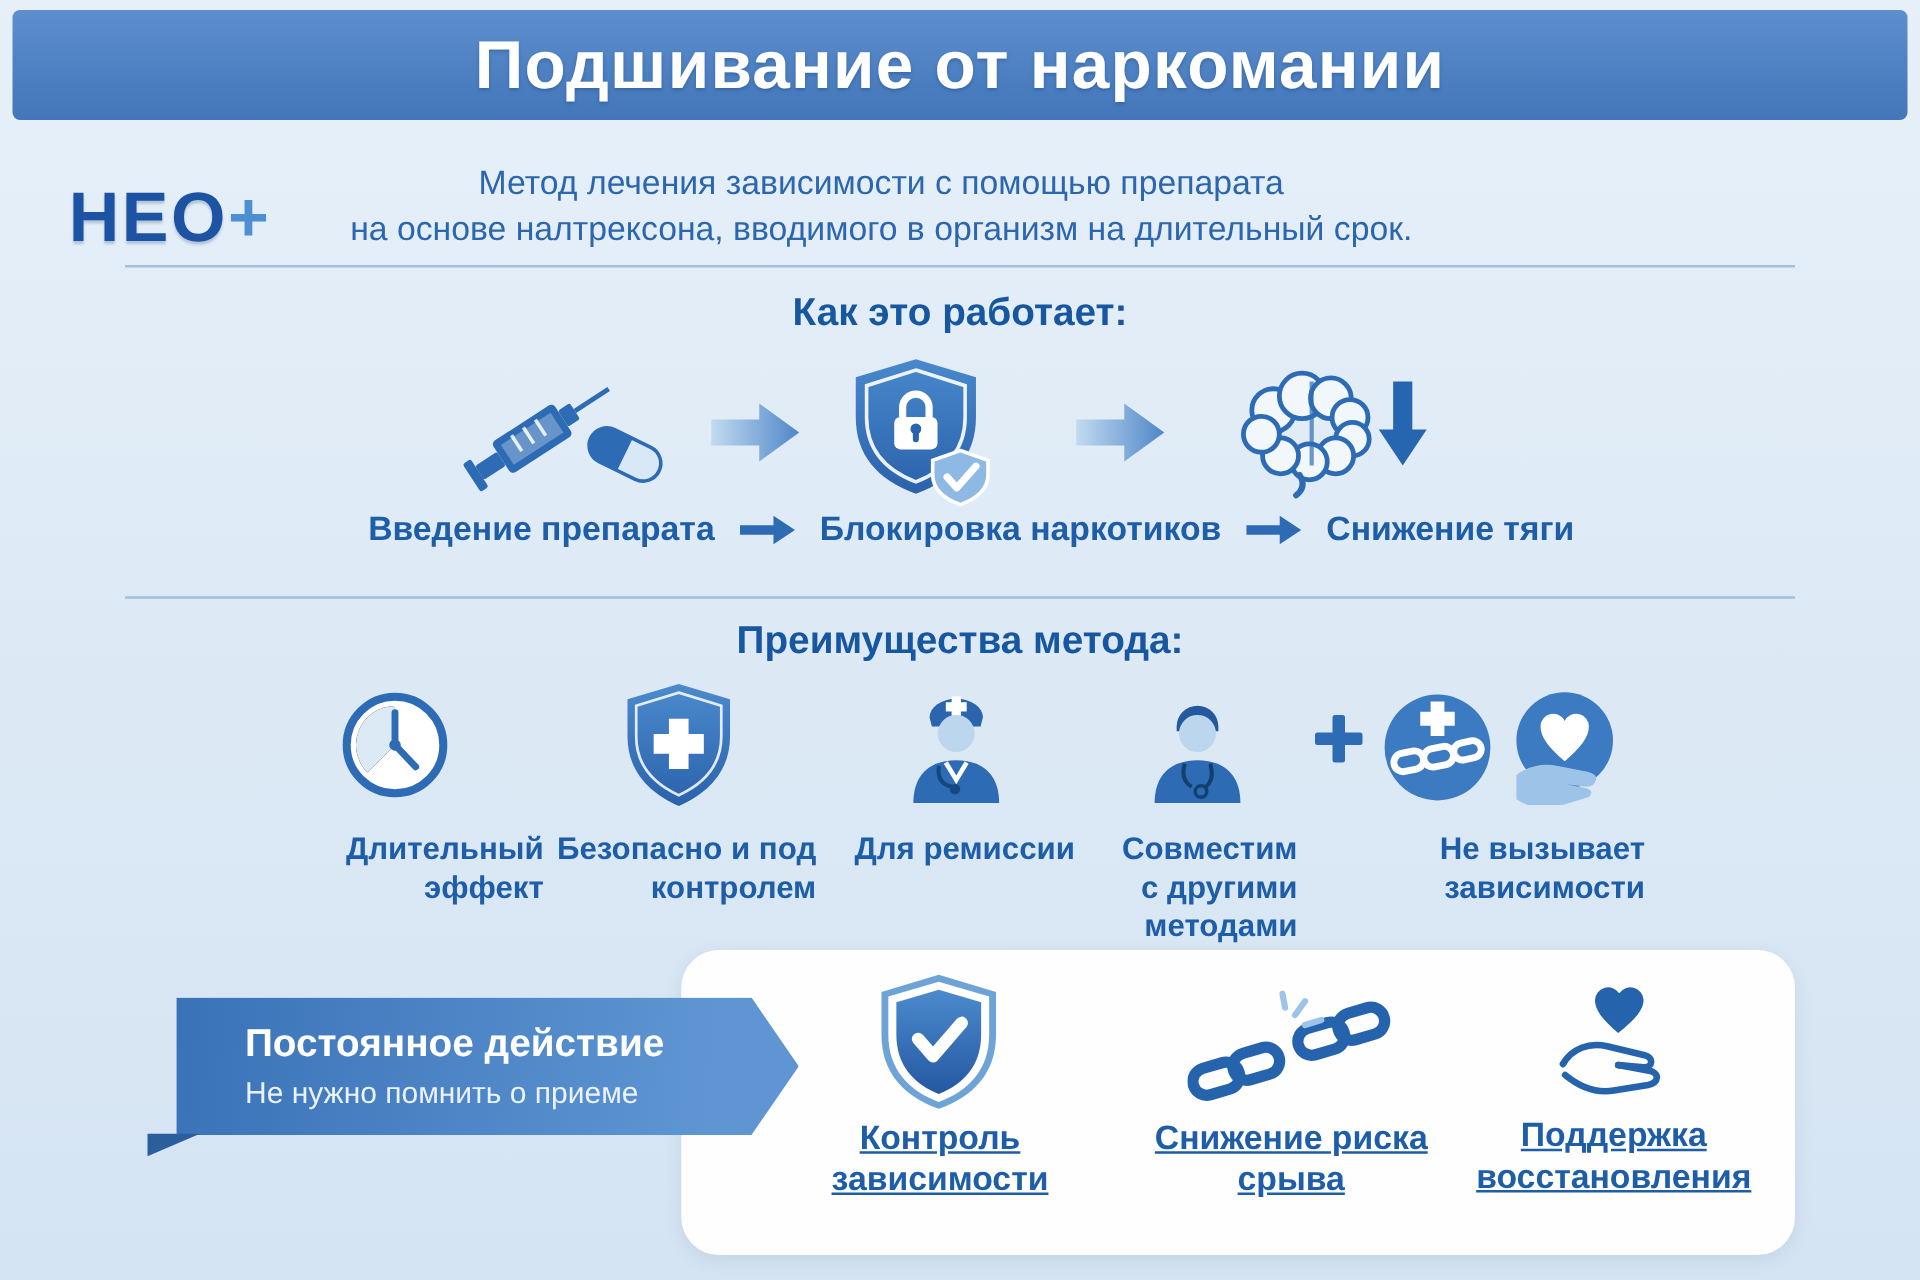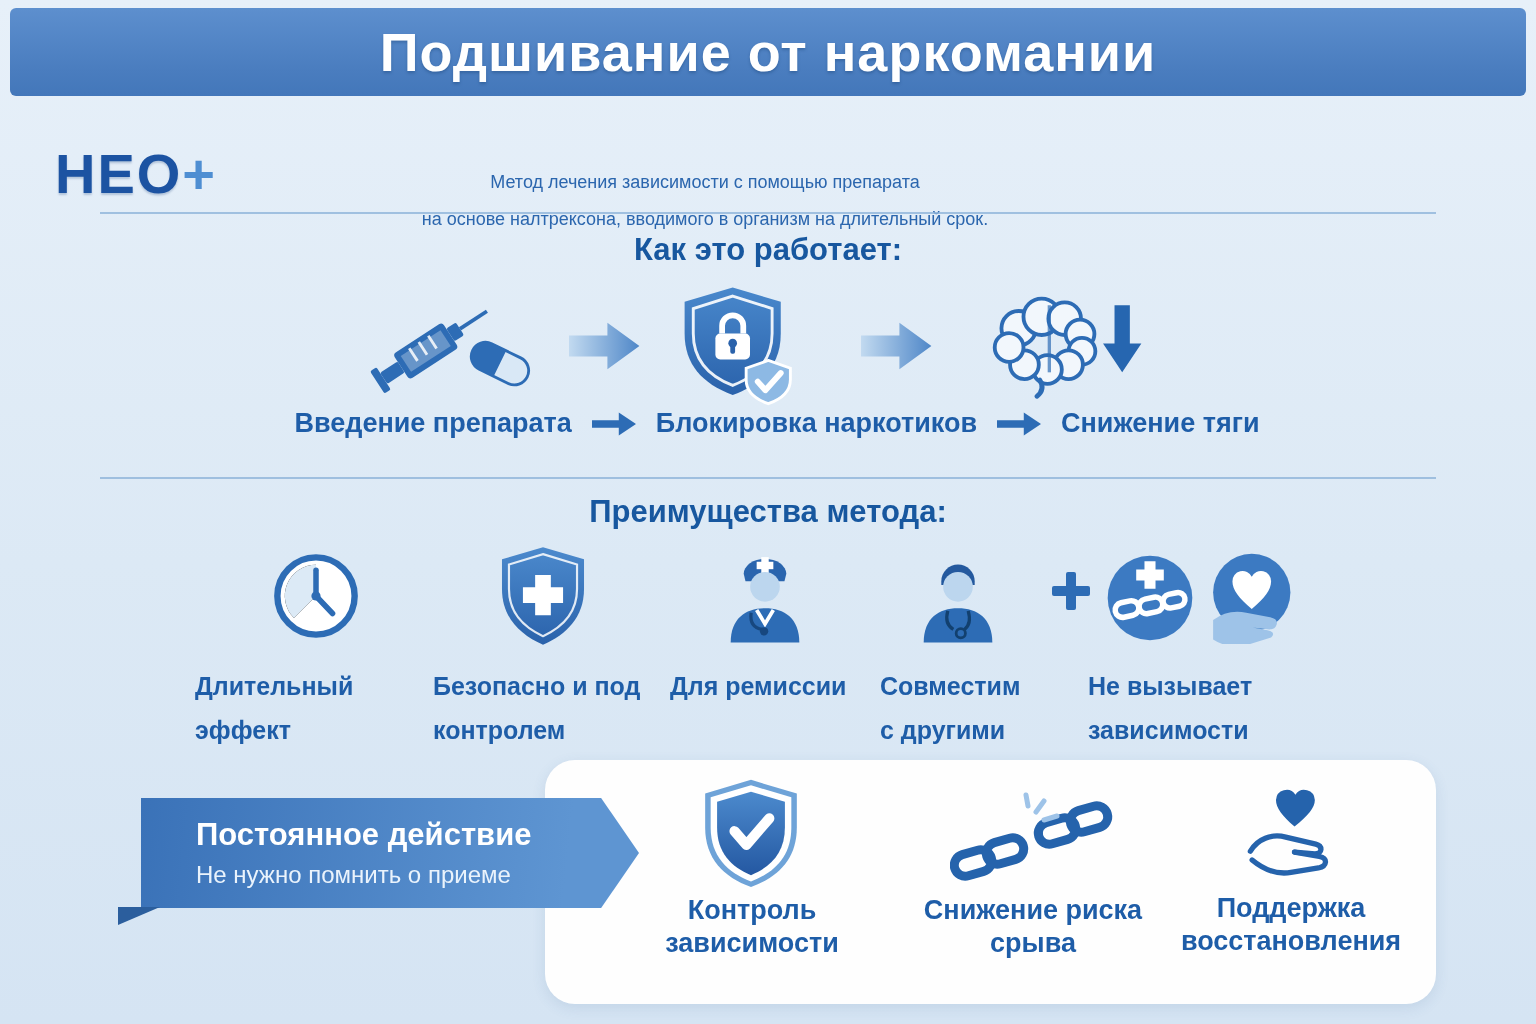--- a/index.html
+++ b/index.html
@@ -12,21 +12,21 @@
           background:linear-gradient(180deg,#5d8fce 0%,#4a7dbf 70%,#4377ba 100%);
           display:flex;align-items:center;justify-content:center;}
   .header .title{color:#ffffff;font-size:54px;font-weight:bold;letter-spacing:1px;
                  text-shadow:0 2px 3px rgba(20,60,110,.35);}
 
   
   .logo{position:absolute;left:55px;top:120px;font-size:56px;font-weight:bold;letter-spacing:2px;margin-top:21px;}
   .logo .neo{color:#1c53a2;text-shadow:0 2px 2px rgba(30,70,130,.25);}
   .logo .plus{color:#4e8ed2;}
   .intro{position:absolute;left:200px;top:128px;width:1010px;text-align:center;
-         color:#2b66ae;font-size:18px;line-height:37px;margin-top:36px;}
+         color:#2b66ae;font-size:27px;line-height:37px;}
 
   .divider{position:absolute;left:100px;right:100px;height:2px;background:#8fb4da;opacity:.8;}
   .divider.d1{top:212px;} .divider.d2{top:477px;}
 
   .section-heading{position:absolute;left:0;right:0;text-align:center;
                    font-size:31px;font-weight:bold;color:#17579f;}
   .h-how{top:232px;} .h-benefits{top:494px;}
 
   
   .step-icon{position:absolute;}
@@ -44,22 +44,22 @@
 
   
   .benefit-icon{position:absolute;}
   .b-clock{left:270px;top:550px;width:92px;height:92px;}
   .b-shieldcross{left:495px;top:543px;width:96px;height:106px;}
   .b-doctor{left:712px;top:546px;width:106px;height:102px;}
   .b-medic{left:905px;top:546px;width:106px;height:102px;}
   .b-plus{left:1046px;top:566px;width:50px;height:50px;}
   .b-chain{left:1104px;top:552px;width:92px;height:92px;}
   .b-hearthand{left:1198px;top:552px;width:102px;height:92px;}
-  .benefit-label{position:absolute;text-align:left;font-size:25px;font-weight:bold;
-                 color:#1e5da8;line-height:44px;}
+  .benefit-label{position:absolute;text-align:right;font-size:25px;font-weight:bold;
+                 color:#1e5da8;line-height:31px;}
   .l-b1{left:195px;top:664px;width:240px;}
   .l-b2{left:433px;top:664px;width:220px;}
   .l-b3{left:670px;top:664px;width:190px;}
   .l-b4{left:880px;top:664px;width:158px;}
   .l-b5{left:1088px;top:664px;width:228px;}
 
   
   .panel{position:absolute;left:545px;top:760px;width:891px;height:244px;border-radius:30px;
          background:#fefefe;box-shadow:0 4px 14px rgba(60,100,150,.12);}
   .ribbon{position:absolute;left:118px;top:798px;width:498px;height:110px;
@@ -70,21 +70,21 @@
   .ribbon-title{color:#ffffff;font-size:31px;font-weight:bold;}
   .ribbon-subtitle{color:#eaf3fc;font-size:24px;margin-top:8px;}
   .ribbon-fold{position:absolute;left:118px;top:907px;width:0;height:0;
                border-top:18px solid #2b5e9d;border-right:42px solid transparent;}
 
   .feature-icon{position:absolute;}
   .f-shieldcheck{left:700px;top:778px;width:102px;height:110px;}
   .f-chain{left:950px;top:792px;width:164px;height:92px;}
   .f-hearthand{left:1238px;top:776px;width:106px;height:108px;}
   .feature-label{position:absolute;text-align:center;font-size:27px;font-weight:bold;
-                 color:#1e5da8;line-height:33px;}
+                 color:#1e5da8;line-height:33px;text-decoration:underline;}
   .l-f1{left:612px;top:894px;width:280px;}
   .l-f2{left:888px;top:894px;width:290px;}
   .l-f3{left:1176px;top:892px;width:230px;}
 </style>
 </head>
 <body>
 
 <div class="page">
 
   <div class="header">

